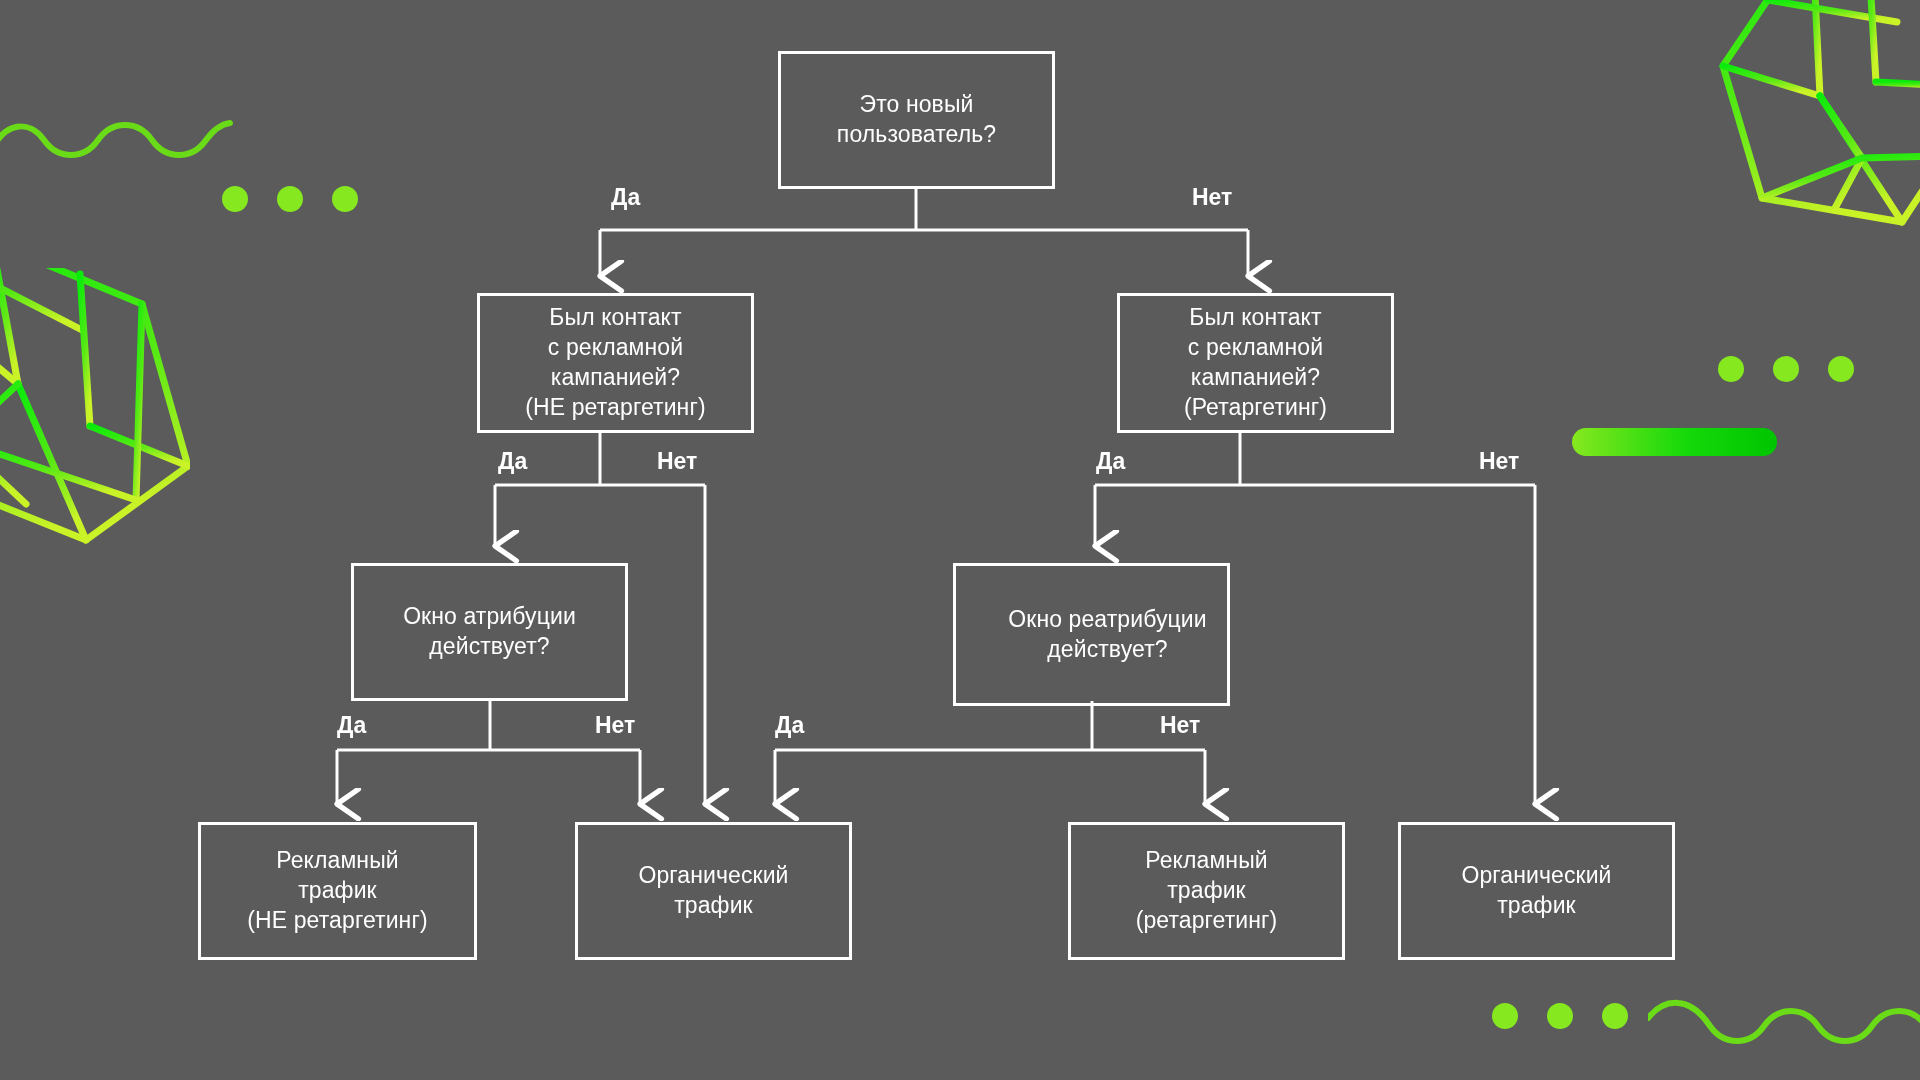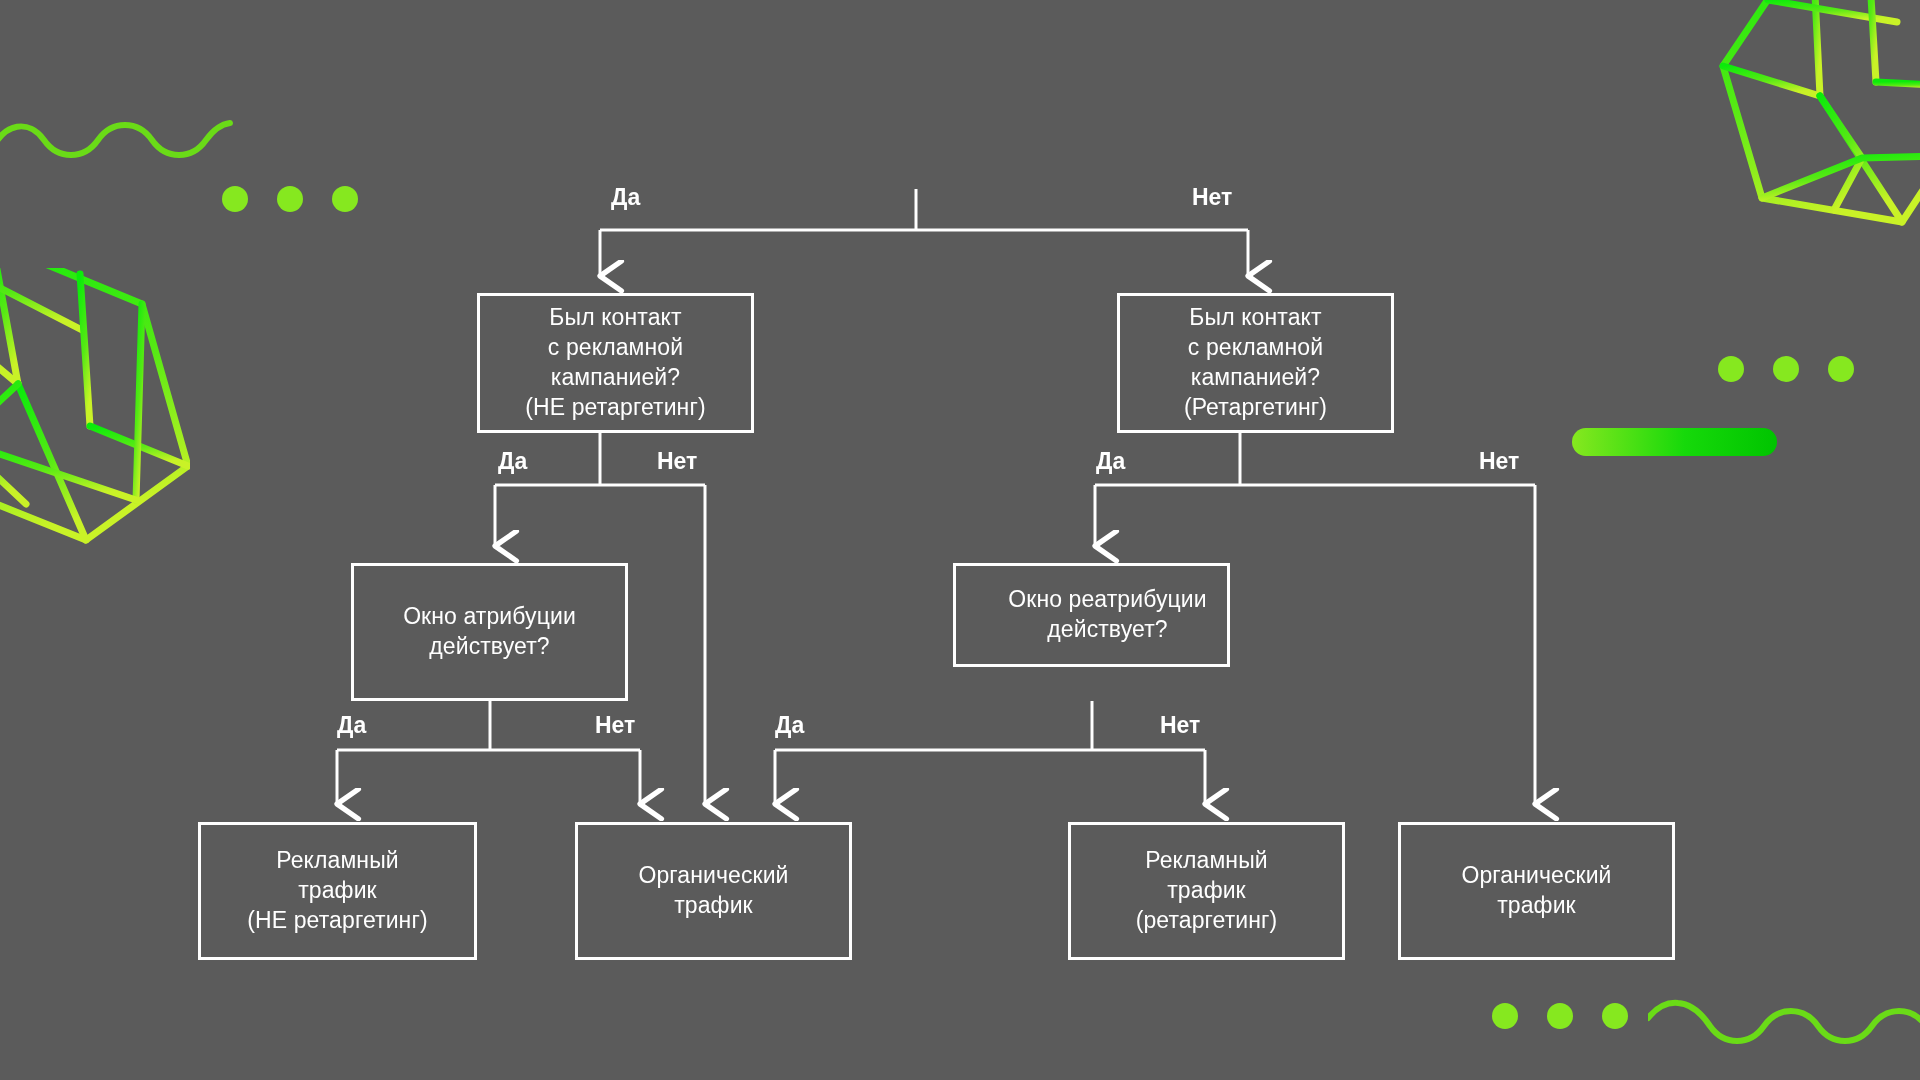--- a/index.html
+++ b/index.html
@@ -176,35 +176,37 @@
 
       <path d="M1092 701 L1092 750"></path>
       <path d="M775 750 L1205 750"></path>
       <path d="M775 750 L775 804" marker-end="url(#arrow)"></path>
       <path d="M1205 750 L1205 804" marker-end="url(#arrow)"></path>
     </g>
   </svg>
 
   <div id="flow">
 
+    <div class="node" style="left:778px; top:51px; width:277px; height:138px;">Это новый
+пользователь?</div>
 
     <div class="node" style="left:477px; top:293px; width:277px; height:140px;">Был контакт
 с рекламной
 кампанией?
 (НЕ ретаргетинг)</div>
 
     <div class="node" style="left:1117px; top:293px; width:277px; height:140px;">Был контакт
 с рекламной
 кампанией?
 (Ретаргетинг)</div>
 
     <div class="node" style="left:351px; top:563px; width:277px; height:138px;">Окно атрибуции
 действует?</div>
 
-    <div class="node" style="left:953px; top:563px; width:277px; height:104px;padding-left:32px;">Окно реатрибуции
+    <div class="node" style="left:953px; top:563px; width:277px; height:143px;padding-left:32px;">Окно реатрибуции
 действует?</div>
 
     <div class="node" style="left:198px; top:822px; width:279px; height:138px;">Рекламный
 трафик
 (НЕ ретаргетинг)</div>
 
     <div class="node" style="left:575px; top:822px; width:277px; height:138px;">Органический
 трафик</div>
 
     <div class="node" style="left:1068px; top:822px; width:277px; height:138px;">Рекламный

